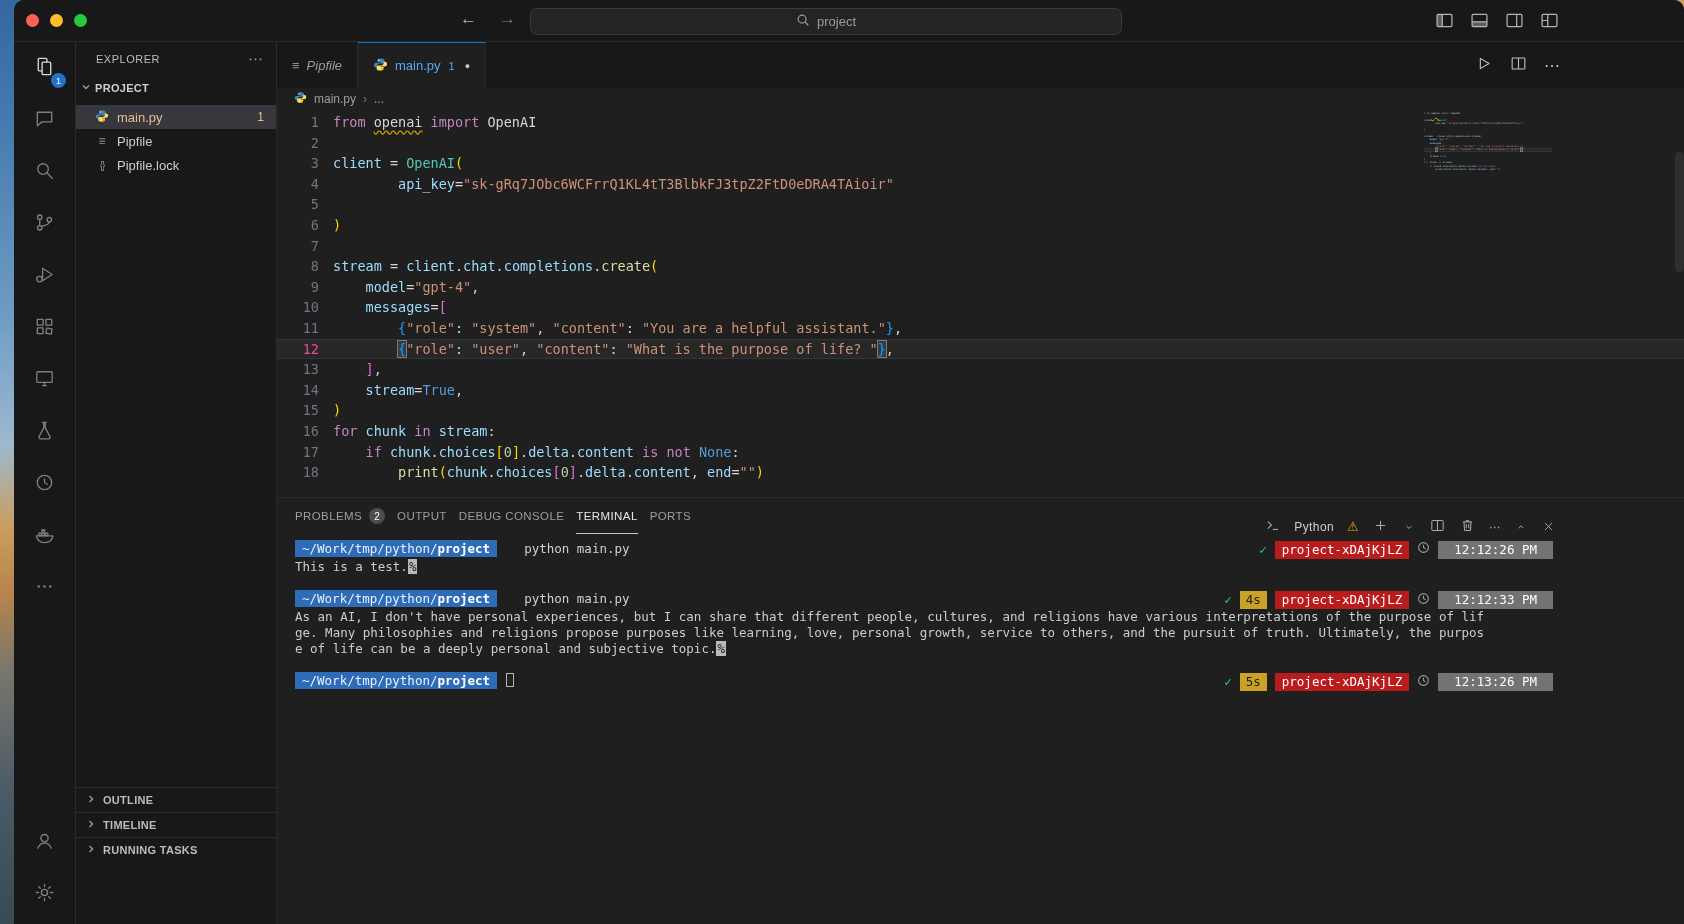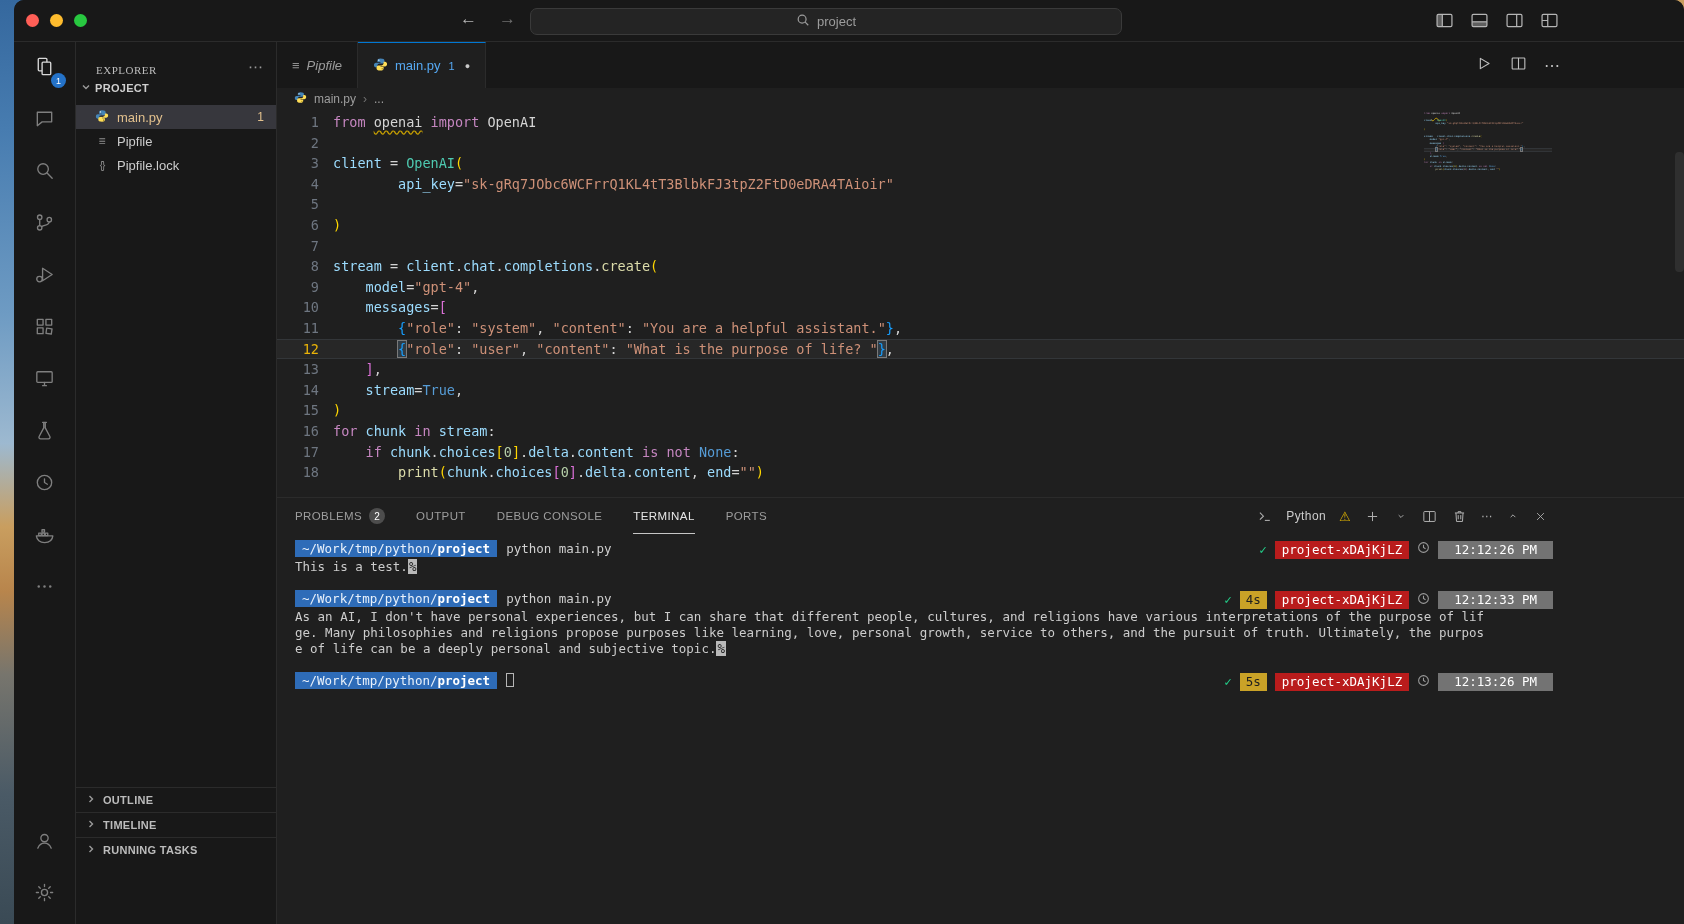--- a/index.html
+++ b/index.html
@@ -27,21 +27,21 @@
   
   .abar { position:absolute; left:0; top:42px; bottom:0; width:62px; background:#181818; border-right:1px solid #2b2b2b; }
   .ab-item { height:52px; display:flex; align-items:center; justify-content:center; color:#7f7f7f; position:relative; cursor:pointer; }
   .ab-item.active { color:#d9d9d9; }
   .ab-badge { position:absolute; right:9px; bottom:6px; background:#2472c8; color:#fff; font-size:9px;
               min-width:15px; height:15px; border-radius:8px; display:flex; align-items:center; justify-content:center; padding:0 3px; }
   .abar-bottom { position:absolute; bottom:4px; left:0; right:0; }
 
   
   .sbar { position:absolute; left:62px; top:42px; bottom:0; width:201px; background:#181818; border-right:1px solid #2b2b2b; color:#cccccc; }
-  .sb-head { height:34px; display:flex; align-items:flex-end; padding:0 12px 0 20px; font-size:11px; letter-spacing:.5px; color:#bcbcbc;font-family:Liberation Serif, serif; }
+  .sb-head { height:34px; display:flex; align-items:center; padding:0 12px 0 20px; font-size:11px; letter-spacing:.5px; color:#bcbcbc; }
   .sb-head .t { flex:1; }
   .sb-dots { color:#9a9a9a; font-size:15px; letter-spacing:1px; cursor:pointer; }
   .sb-proj { height:23px; display:flex; align-items:center; gap:3px; padding-left:4px; font-weight:bold; font-size:11px; letter-spacing:.3px; color:#cfcfcf; cursor:pointer; }
   .sb-files { margin-top:6px; }
   .file-row { height:24px; display:flex; align-items:center; gap:7px; padding-left:18px; font-size:13px; color:#cccccc; position:relative; cursor:pointer; }
   .file-row.selected { background:#37373d; }
   .file-row.modified .fname { color:#e2c08d; }
   .fi { width:16px; text-align:center; color:#8f8f8f; font-size:12px; flex:0 0 16px; }
   .fi.braces { font-size:10px; letter-spacing:-1px; }
   .file-badge { position:absolute; right:12px; color:#e2c08d; font-size:12px; }
@@ -63,52 +63,52 @@
   .etools { position:absolute; right:124px; top:0; height:46px; display:flex; align-items:center; gap:16px; color:#c0c0c0; }
   .bcrumb { height:22px; display:flex; align-items:center; gap:7px; padding-left:17px; font-size:12px; color:#9d9d9d; }
   .bc-sep { color:#707070; }
 
   .code { position:absolute; top:68px; left:0; right:0; bottom:0; font-family:"DejaVu Sans Mono",monospace;
           font-size:13.5px; line-height:20.6px; padding-top:2px; overflow:hidden; }
   .code-line { display:flex; height:20.6px; white-space:pre; }
   .ln { flex:0 0 42px; text-align:right; color:#6e7681; }
   .lc { margin-left:14px; }
   .code-line.current { background:rgba(255,255,255,0.04); box-shadow:inset 0 1px 0 #333639, inset 0 -1px 0 #333639; }
-  .code-line.current .ln { color:#eab308; }
+  .code-line.current .ln { color:#ec4899; }
 
   .tok-k{color:#C586C0;} .tok-v{color:#9CDCFE;} .tok-p{color:#D4D4D4;} .tok-s{color:#CE9178;}
   .tok-c{color:#4EC9B0;} .tok-f{color:#DCDCAA;} .tok-n{color:#B5CEA8;} .tok-t{color:#569CD6;}
   .tok-b1{color:#FFD700;} .tok-b2{color:#DA70D6;} .tok-b3{color:#179FFF;}
   .tok-bm{color:#179FFF; background:#323c44; outline:1px solid #7a7a7a;}
   .tok-u{color:#D4D4D4; text-decoration:underline; text-decoration-style:wavy; text-decoration-color:#c8a000; text-underline-offset:3px;}
 
   .minimap { position:absolute; top:70px; right:132px; width:128px; font-family:"DejaVu Sans Mono",monospace;
              font-size:2.4px; line-height:3.3px; white-space:pre; opacity:.95; overflow:hidden; cursor:pointer; }
   .minimap .code-line{ height:3.3px; }
   .vscroll { position:absolute; right:0; top:110px; width:9px; height:120px; background:#2f2f2f; border-radius:4px; }
 
   
   .panel { position:absolute; left:263px; top:497px; right:0; bottom:0; background:#1f1f1f; border-top:1px solid #2b2b2b; }
-  .pheader { height:36px; display:flex; align-items:center; padding-left:18px; gap:31px; font-size:11.5px; letter-spacing:.4px; color:#9d9d9d; position:relative; }
+  .pheader { height:36px; display:flex; align-items:center; padding-left:18px; gap:12px; font-size:11.5px; letter-spacing:.4px; color:#9d9d9d; position:relative; }
   .ptab { display:flex; align-items:center; gap:7px; height:100%; cursor:pointer; }
   .ptab.active { color:#e7e7e7; box-shadow:inset 0 -1px 0 #c6c6c6;justify-content:center; }
   .pbadge { background:#4d4d4d; color:#fff; border-radius:50%; min-width:16px; height:16px; font-size:10px;
             display:flex; align-items:center; justify-content:center; }
-  .pactions { position:absolute; right:136px; top:0; height:36px; display:flex; align-items:center; gap:13px; color:#b0b0b0; }
+  .pactions { position:absolute; right:128px; top:0; height:36px; display:flex; align-items:flex-end; gap:13px; color:#b0b0b0; }
   .pactions svg { display:block; }
   .shell-label { font-size:12px; color:#cccccc; }
   .warn { color:#ddb100; font-size:13px; }
 
   .term { position:absolute; top:43px; left:18px; right:0; bottom:0; font-family:"DejaVu Sans Mono",monospace;
           font-size:12.5px; line-height:16.1px; color:#cccccc; }
   .term-entry { margin-bottom:16px; }
   .prow { position:relative; height:18px; white-space:pre; }
   .pbdg { background:#2e6cb8; color:#e8f1fb; padding:1px 7px; }
   .pbdg b { color:#ffffff; }
-  .cmd-text { margin-left:9px; color:#cfcfcf; }
+  .cmd-text { margin-left:27px; color:#cfcfcf; }
   .pright { position:absolute; right:131px; top:0; display:flex; gap:8px; align-items:center; height:18px; }
   .chk { color:#23d18b; font-weight:bold; }
   .dur { background:#c9a227; color:#1e1e1e; padding:1px 6px; }
   .venv { background:#b91c1c; color:#fff; padding:1px 7px; }
   .time { background:#737373; color:#fff; padding:1px 16px; }
   .term-line { white-space:pre; height:16.1px; }
   .pct { background:#b9b9b9; color:#1f1f1f; padding:0 1px; }
   .hcur { display:inline-block; width:8px; height:14px; border:1px solid #b5b5b5; vertical-align:-2px; margin-left:9px; }
 </style>
 </head>

